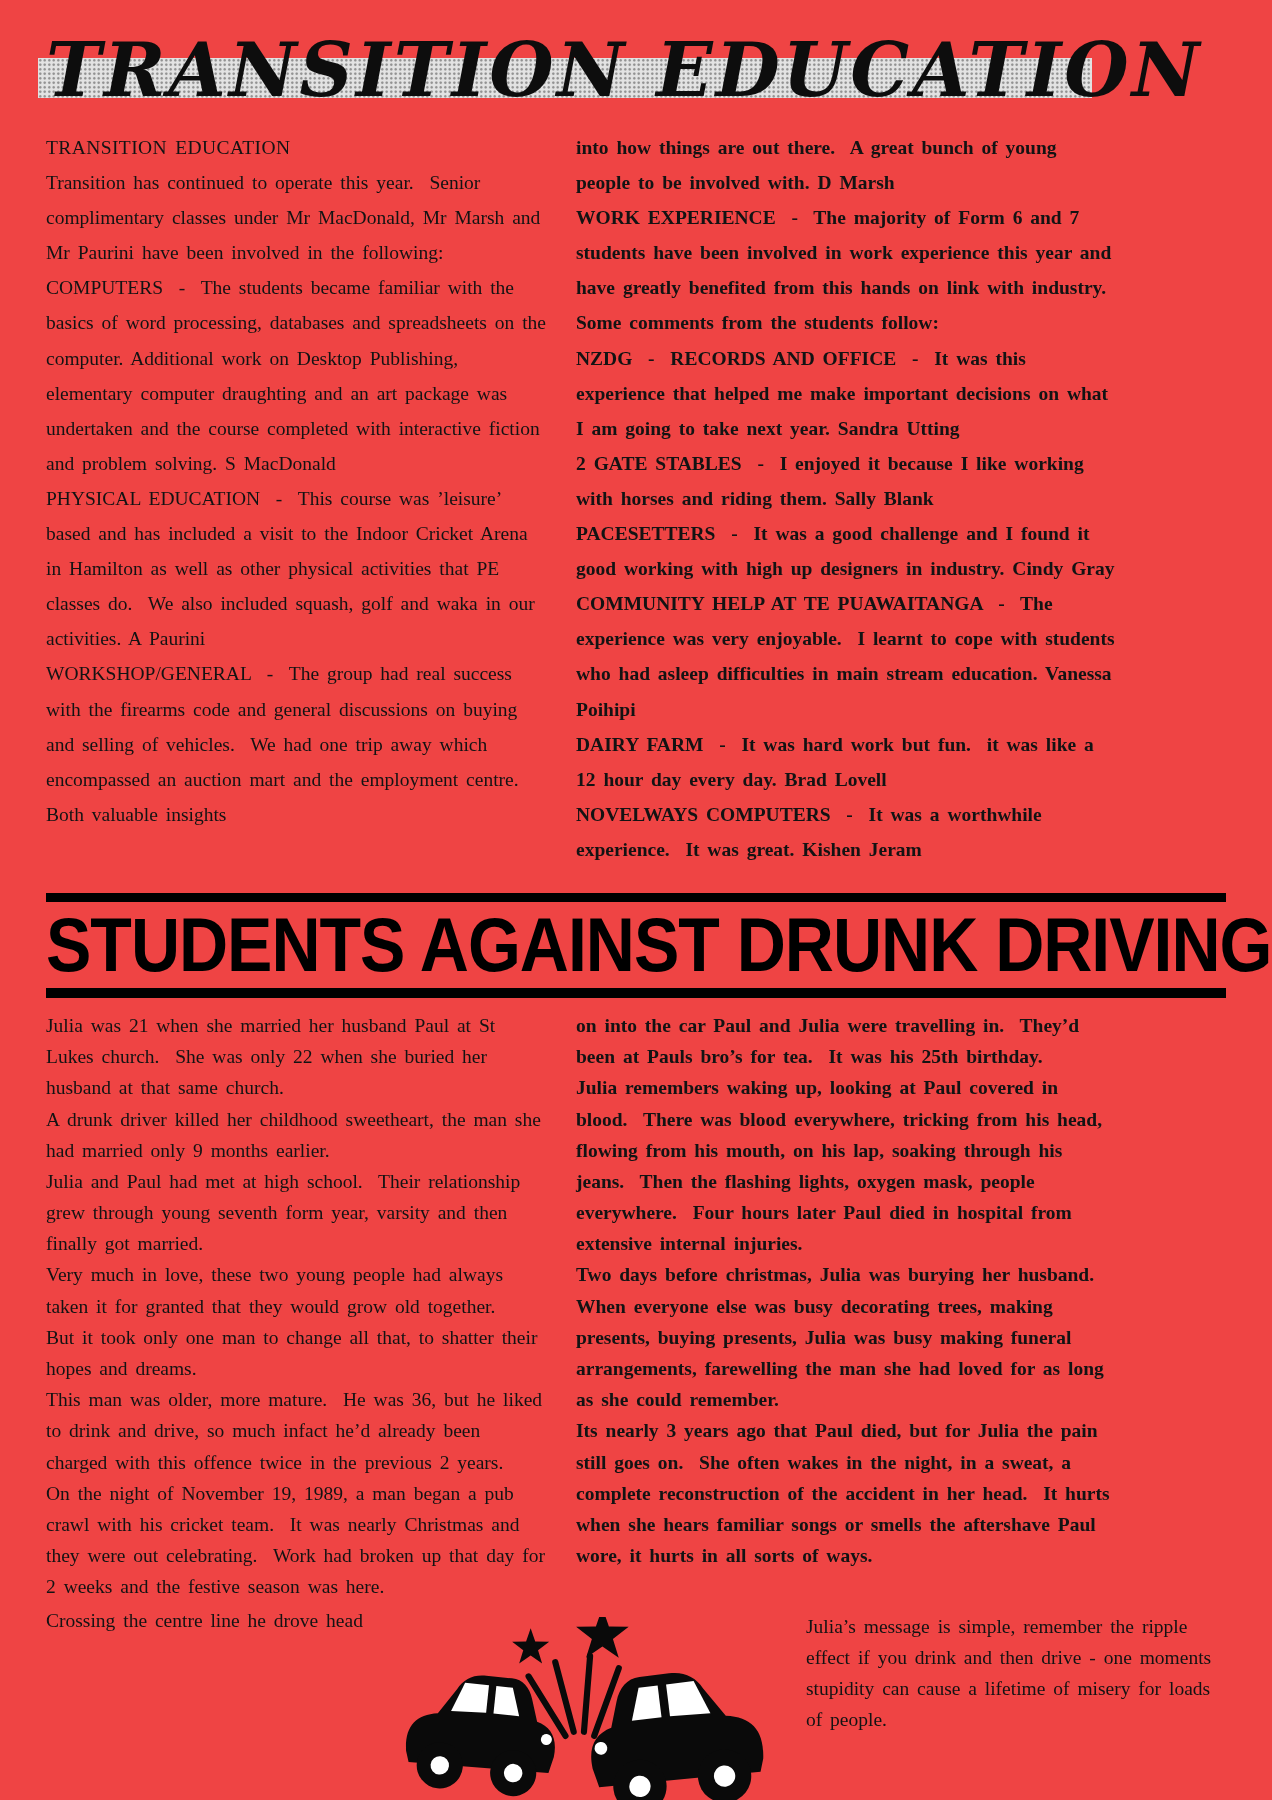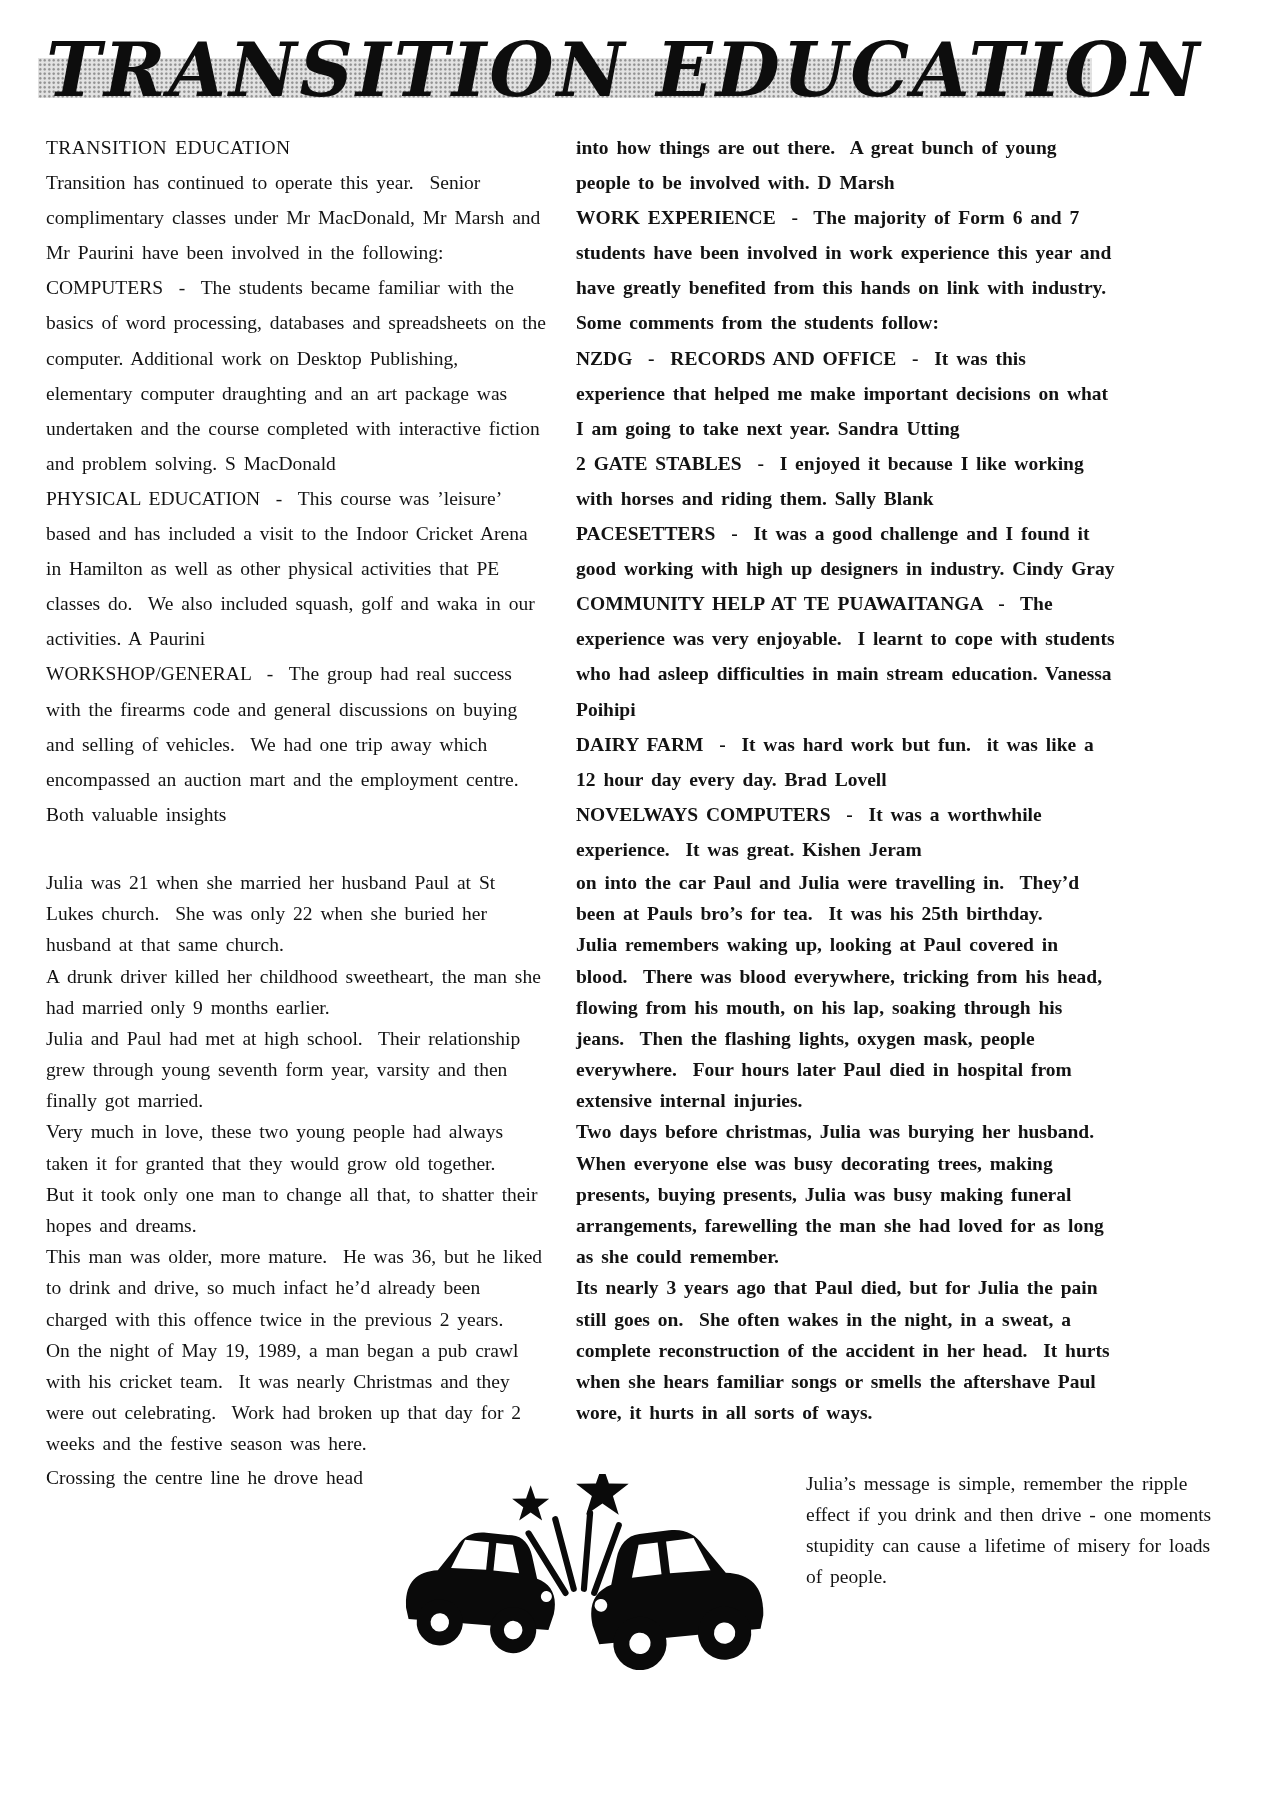--- a/index.html
+++ b/index.html
@@ -1,19 +1,19 @@
 <!DOCTYPE html>
 <html><head>
 <meta charset="utf-8">
 <style>
   * { box-sizing: border-box; }
   html, body { margin: 0; padding: 0; background: #d9d9d9; }
   .page {
     width: 1272px; height: 1800px; margin: 0 auto; overflow: hidden; position: relative;
-    background: #ffffff; color: #131313;
+    background: #ef4444; color: #131313;
     padding: 18px 46px 0 46px;
     font-family: "Liberation Serif", "DejaVu Serif", serif;
   }
 
   
   .masthead { position: relative; height: 104px; margin-bottom: 8px; }
   .halftone-band {
     position: absolute; left: -8px; top: 40px; width: 1054px; height: 40px;
     background-color: #e3e3e3;
     background-image: radial-gradient(circle, #8d8d8d 1.1px, rgba(255,255,255,0) 1.35px);
@@ -80,31 +80,34 @@
         <p class="doc">NZDG  -  RECORDS AND OFFICE  -  It was this experience that helped me make important decisions on what I am going to take next year. Sandra Utting</p>
         <p class="doc">2 GATE STABLES  -  I enjoyed it because I like working with horses and riding them. Sally Blank</p>
         <p class="doc">PACESETTERS  -  It was a good challenge and I found it good working with high up designers in industry. Cindy Gray</p>
         <p class="doc">COMMUNITY HELP AT TE PUAWAITANGA  -  The experience was very enjoyable.  I learnt to cope with students who had asleep difficulties in main stream education. Vanessa Poihipi</p>
         <p class="doc">DAIRY FARM  -  It was hard work but fun.  it was like a 12 hour day every day. Brad Lovell</p>
         <p class="doc">NOVELWAYS COMPUTERS  -  It was a worthwhile experience.  It was great. Kishen Jeram</p>
       </div>
     </div>
   </section>
 
+  <div class="banner">
+    <div class="banner-text">STUDENTS AGAINST DRUNK DRIVING</div>
+  </div>
 
   <section class="sadd">
     <div class="cols">
       <div class="col-left">
         <p class="doc">Julia was 21 when she married her husband Paul at St Lukes church.  She was only 22 when she buried her husband at that same church.</p>
         <p class="doc">A drunk driver killed her childhood sweetheart, the man she had married only 9 months earlier.</p>
         <p class="doc">Julia and Paul had met at high school.  Their relationship grew through young seventh form year, varsity and then finally got married.</p>
         <p class="doc">Very much in love, these two young people had always taken it for granted that they would grow old together.</p>
         <p class="doc">But it took only one man to change all that, to shatter their hopes and dreams.</p>
         <p class="doc">This man was older, more mature.  He was 36, but he liked to drink and drive, so much infact he’d already been charged with this offence twice in the previous 2 years.</p>
-        <p class="doc">On the night of May 19, 1989, a man began a pub crawl with his cricket team.  It was nearly Christmas and they were out celebrating.  Work had broken up that day for 2 weeks and the festive season was here.</p>
+        <p class="doc">On the night of November 19, 1989, a man began a pub crawl with his cricket team.  It was nearly Christmas and they were out celebrating.  Work had broken up that day for 2 weeks and the festive season was here.</p>
       </div>
       <div class="col-right">
         <p class="doc">on into the car Paul and Julia were travelling in.  They’d been at Pauls bro’s for tea.  It was his 25th birthday.</p>
         <p class="doc">Julia remembers waking up, looking at Paul covered in blood.  There was blood everywhere, tricking from his head, flowing from his mouth, on his lap, soaking through his jeans.  Then the flashing lights, oxygen mask, people everywhere.  Four hours later Paul died in hospital from extensive internal injuries.</p>
         <p class="doc">Two days before christmas, Julia was burying her husband.  When everyone else was busy decorating trees, making presents, buying presents, Julia was busy making funeral arrangements, farewelling the man she had loved for as long as she could remember.</p>
         <p class="doc">Its nearly 3 years ago that Paul died, but for Julia the pain still goes on.  She often wakes in the night, in a sweat, a complete reconstruction of the accident in her head.  It hurts when she hears familiar songs or smells the aftershave Paul wore, it hurts in all sorts of ways.</p>
       </div>
     </div>
 
     <div class="bottom-row">

